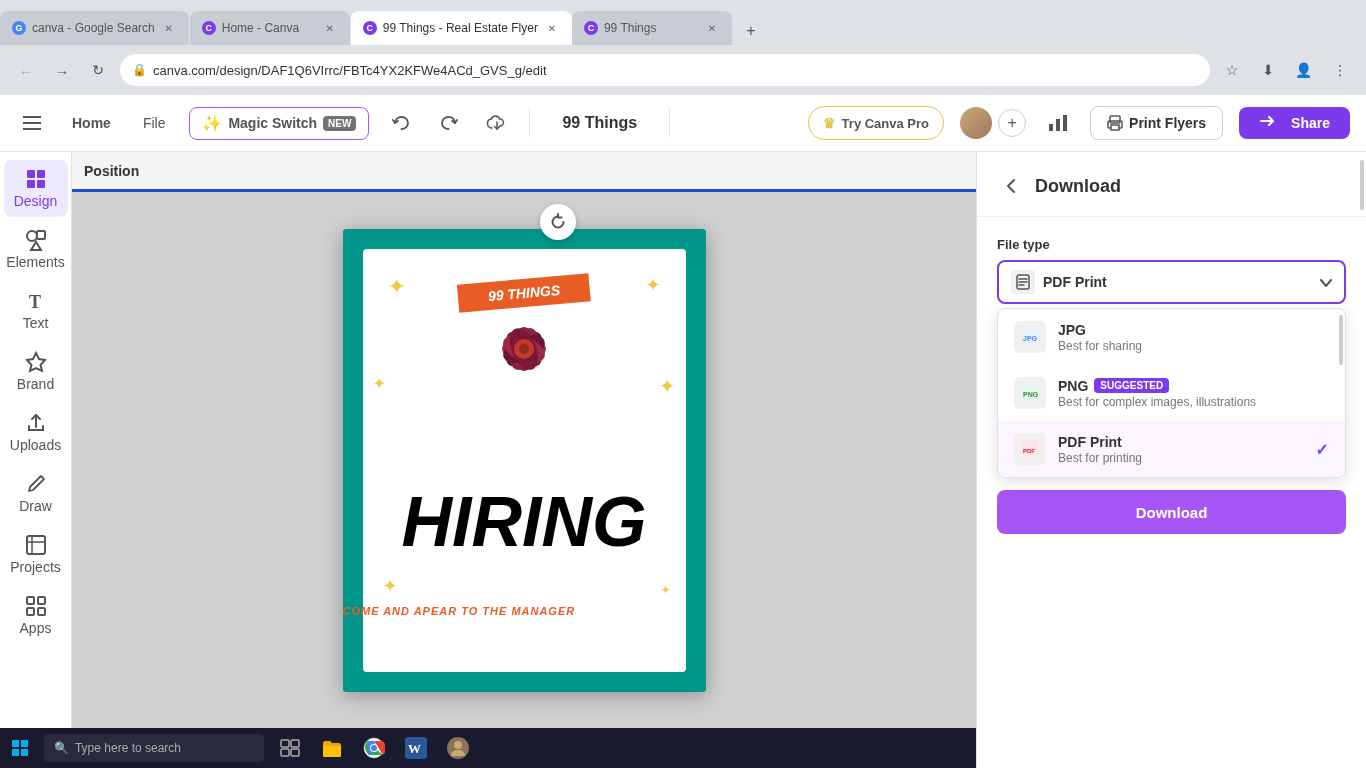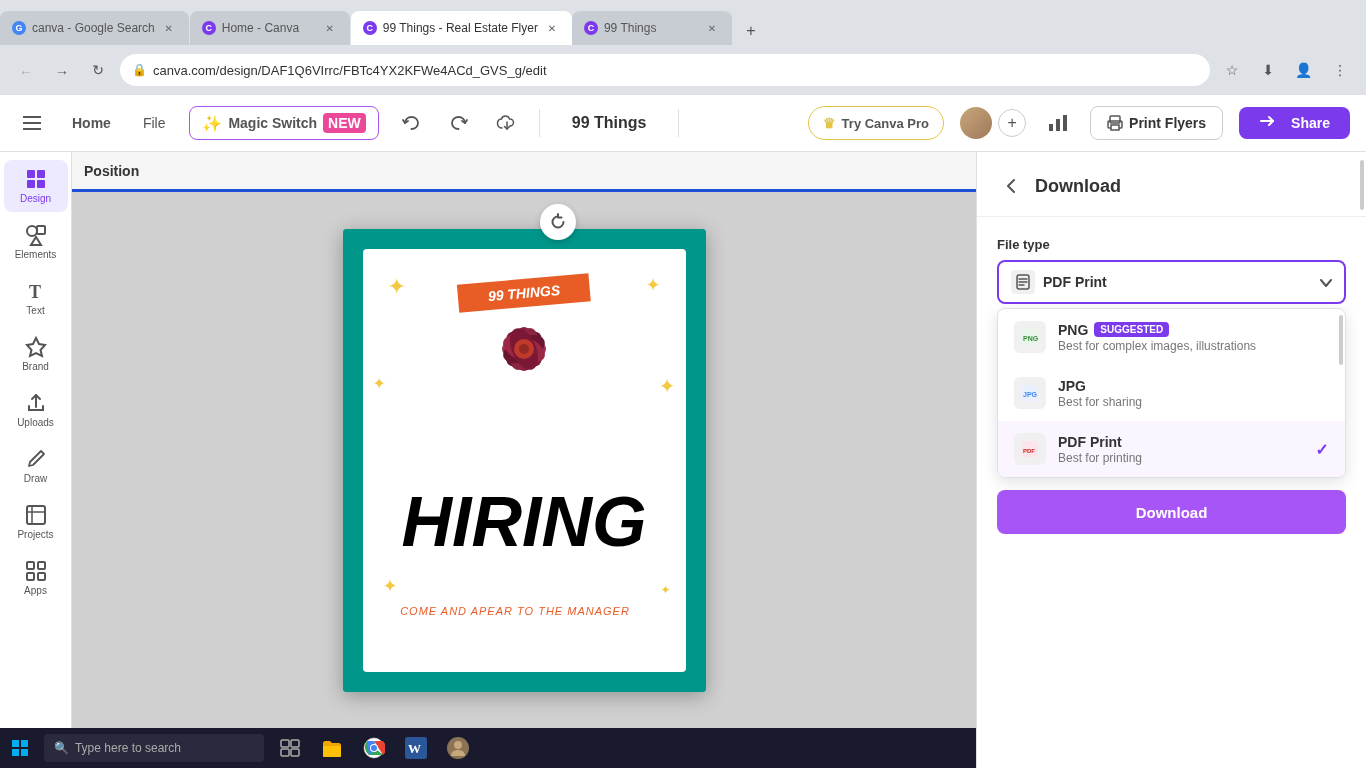--- a/index.html
+++ b/index.html
@@ -25,42 +25,42 @@
     .addr-action-btn { width: 28px; height: 28px; display: flex; align-items: center; justify-content: center; border-radius: 50%; color: #555; font-size: 14px; cursor: pointer; }
 
     
     .canva-toolbar { height: 57px; background: #fff; display: flex; align-items: center; padding: 0 16px; gap: 16px; border-bottom: 1px solid #e0e0e0; position: relative; z-index: 10; }
     .hamburger-btn { width: 32px; height: 32px; display: flex; align-items: center; justify-content: center; cursor: pointer; color: #555; }
     .home-btn { font-size: 14px; font-weight: 600; color: #555; cursor: pointer; padding: 6px 8px; border-radius: 6px; }
     .file-btn { font-size: 14px; color: #555; cursor: pointer; padding: 6px 8px; border-radius: 6px; }
     .magic-switch-btn { display: flex; align-items: center; gap: 6px; padding: 6px 12px; border: 1.5px solid #a855f7; border-radius: 8px; cursor: pointer; }
     .magic-icon { font-size: 16px; }
     .magic-label { font-size: 14px; font-weight: 600; color: #555; }
-    .new-badge { background: #ec4899; color: #fff; font-size: 14px; font-weight: 700; padding: 2px 5px; border-radius: 4px; }
+    .new-badge { background: #737373; color: #fff; font-size: 10px; font-weight: 700; padding: 2px 5px; border-radius: 4px; }
     .toolbar-spacer { flex: 1; }
     .undo-btn, .redo-btn { width: 32px; height: 32px; display: flex; align-items: center; justify-content: center; border-radius: 6px; cursor: pointer; color: #555; font-size: 16px; }
     .cloud-btn { width: 32px; height: 32px; display: flex; align-items: center; justify-content: center; border-radius: 6px; cursor: pointer; color: #555; font-size: 16px; }
     .doc-title { font-size: 16px; font-weight: 600; color: #333; padding: 0 16px; }
     .try-pro-btn { display: flex; align-items: center; gap: 6px; padding: 8px 14px; border: 1.5px solid #e5c547; border-radius: 20px; cursor: pointer; font-size: 13px; font-weight: 600; color: #555; }
     .crown-icon { color: #e5c547; font-size: 14px; }
     .avatar-area { display: flex; align-items: center; gap: 6px; }
     .avatar { width: 32px; height: 32px; border-radius: 50%; background: #c8a87a; overflow: hidden; }
     .plus-btn { width: 28px; height: 28px; display: flex; align-items: center; justify-content: center; border-radius: 50%; border: 1.5px solid #ccc; cursor: pointer; color: #555; font-size: 16px; }
     .analytics-btn { width: 32px; height: 32px; display: flex; align-items: center; justify-content: center; border-radius: 6px; cursor: pointer; color: #555; font-size: 16px; }
     .print-flyers-btn { display: flex; align-items: center; gap: 6px; padding: 8px 16px; background: #fff; border: 1.5px solid #ccc; border-radius: 8px; cursor: pointer; font-size: 14px; font-weight: 600; color: #333; }
     .share-btn { display: flex; align-items: center; gap: 16px; padding: 8px 20px; background: #7c3aed; border-radius: 8px; cursor: pointer; font-size: 14px; font-weight: 700; color: #fff; }
 
     
     .main-layout { display: flex; height: calc(768px - 95px - 57px); }
 
     
     .left-sidebar { width: 72px; background: #fff; border-right: 1px solid #e0e0e0; display: flex; flex-direction: column; align-items: center; padding: 8px 0; gap: 4px; }
     .sidebar-item { display: flex; flex-direction: column; align-items: center; gap: 3px; padding: 8px 6px; border-radius: 8px; cursor: pointer; width: 64px; }
     .sidebar-item.active { background: #ede9fe; }
-    .sidebar-label { font-size: 10px; color: #555; text-align: center; }
+    .sidebar-label { font-size: 14px; color: #555; text-align: center; }
     .sidebar-item.active .sidebar-label { color: #7c3aed; }
 
     
     .canvas-area { flex: 1; background: #e8e8e8; position: relative; overflow: hidden; display: flex; flex-direction: column; }
     .canvas-top-bar { height: 40px; display: flex; align-items: center; padding: 0 12px; background: #f5f5f5; border-bottom: 3px solid #1d4ed8; }
     .position-label { font-size: 14px; font-weight: 600; color: #333; }
     .canvas-scroll { flex: 1; display: flex; justify-content: center; align-items: center; background: #d0d0d0; position: relative; }
     .design-canvas { width: 363px; height: 463px; background: #00968a; border-radius: 4px; box-shadow: 0 4px 20px rgba(0,0,0,0.3); position: relative; overflow: hidden; }
 
     
@@ -73,21 +73,21 @@
     .star-ml { top: 145px; left: 30px; font-size: 16px; }
     .star-mr { top: 145px; right: 30px; font-size: 20px; }
     .star-bl { bottom: 95px; left: 40px; font-size: 18px; }
     .star-br { bottom: 95px; right: 35px; font-size: 14px; }
     .flyer-banner { position: absolute; top: 50px; left: 50%; transform: translateX(-50%) rotate(-5deg); background: #e85d26; color: #fff; font-size: 14px; font-weight: 900; padding: 6px 30px; white-space: nowrap; font-style: italic; z-index: 2; }
     .flyer-flower { position: absolute; top: 80px; left: 50%; transform: translateX(-50%); width: 80px; height: 80px; z-index: 1; }
     .flower-svg { width: 100%; height: 100%; }
     .flyer-now { position: absolute; top: 190px; left: 0; right: 0; text-align: center; font-size: 68px; font-weight: 900; font-style: italic; color: #000; font-family: 'Arial Black', sans-serif; line-height: 1; z-index: 2; }
     .flyer-hiring { position: absolute; top: 258px; left: 0; right: 0; text-align: center; font-size: 70px; font-weight: 900; font-style: italic; color: #000; font-family: 'Arial Black', sans-serif; line-height: 1; z-index: 2; }
     .flyer-sub { position: absolute; bottom: 115px; left: 0; right: 0; text-align: center; font-size: 14px; color: #e85d26; font-style: italic; z-index: 2; }
-    .flyer-bottom { position: absolute; bottom: 75px; left: 0; right: 18px; text-align: center; font-size: 11px; font-weight: 400; color: #e85d26; text-transform: uppercase; font-style: italic; z-index: 2; letter-spacing: 1px; }
+    .flyer-bottom { position: absolute; bottom: 75px; left: 0; right: 18px; text-align: left; font-size: 11px; font-weight: 700; color: #e85d26; text-transform: uppercase; font-style: italic; z-index: 2; letter-spacing: 1px; }
     .refresh-btn-canvas { position: absolute; top: 8px; right: 8px; width: 36px; height: 36px; background: #fff; border-radius: 50%; display: flex; align-items: center; justify-content: center; box-shadow: 0 2px 6px rgba(0,0,0,0.2); cursor: pointer; }
 
     
     .canvas-bottom-bar { height: 40px; background: #fff; border-top: 1px solid #ddd; display: flex; align-items: center; padding: 0 12px; justify-content: space-between; }
     .page-info { font-size: 13px; color: #555; }
     .zoom-area { display: flex; align-items: center; gap: 8px; }
     .zoom-slider-container { width: 100px; height: 4px; background: #ccc; border-radius: 2px; position: relative; }
     .zoom-thumb { position: absolute; left: calc(44% - 6px); top: -4px; width: 12px; height: 12px; border-radius: 50%; background: #555; }
     .zoom-label { font-size: 13px; color: #555; }
     .view-btns { display: flex; gap: 4px; }
@@ -457,43 +457,43 @@
             </svg>
         </span>
       </div>
 
       <div class="file-type-dropdown">
         <div class="dropdown-scroll">
 
           <div class="dropdown-item">
             <div class="dropdown-icon">
               <svg width="20" height="20" viewBox="0 0 20 20">
+                  <rect x="2" y="2" width="16" height="16" rx="2" fill="#e8f0fe"></rect>
+                  <text x="3" y="14" font-size="7" fill="#4285f4" font-weight="700">JPG</text>
+                </svg>
+            </div>
+            <div class="dropdown-item-info">
+              <div class="dropdown-item-name">JPG</div>
+              <div class="dropdown-item-desc">Best for sharing</div>
+            </div>
+          </div>
+
+          <div class="dropdown-item">
+            <div class="dropdown-icon">
+              <svg width="20" height="20" viewBox="0 0 20 20">
                   <rect x="2" y="2" width="16" height="16" rx="2" fill="#e8f5e9"></rect>
                   <text x="3" y="14" font-size="7" fill="#388e3c" font-weight="700">PNG</text>
                 </svg>
             </div>
             <div class="dropdown-item-info">
               <div class="dropdown-item-name">
                 PNG
                 <span class="suggested-badge">SUGGESTED</span>
               </div>
               <div class="dropdown-item-desc">Best for complex images, illustrations</div>
-            </div>
-          </div>
-
-          <div class="dropdown-item">
-            <div class="dropdown-icon">
-              <svg width="20" height="20" viewBox="0 0 20 20">
-                  <rect x="2" y="2" width="16" height="16" rx="2" fill="#e8f0fe"></rect>
-                  <text x="3" y="14" font-size="7" fill="#4285f4" font-weight="700">JPG</text>
-                </svg>
-            </div>
-            <div class="dropdown-item-info">
-              <div class="dropdown-item-name">JPG</div>
-              <div class="dropdown-item-desc">Best for sharing</div>
             </div>
           </div>
 
 
           <div class="dropdown-item selected">
             <div class="dropdown-icon">
               <svg width="20" height="20" viewBox="0 0 20 20">
                   <rect x="2" y="2" width="16" height="16" rx="2" fill="#fce4ec"></rect>
                   <text x="3" y="14" font-size="6" fill="#c62828" font-weight="700">PDF</text>
                 </svg>

